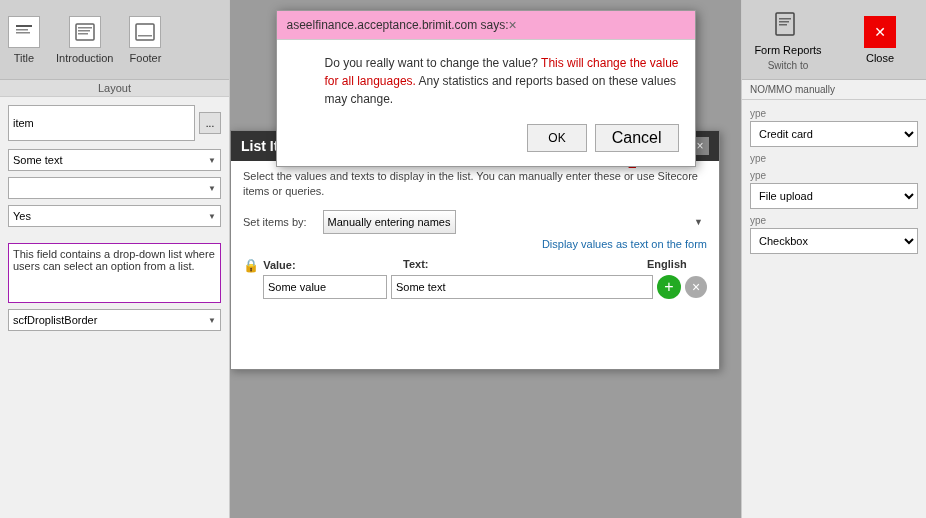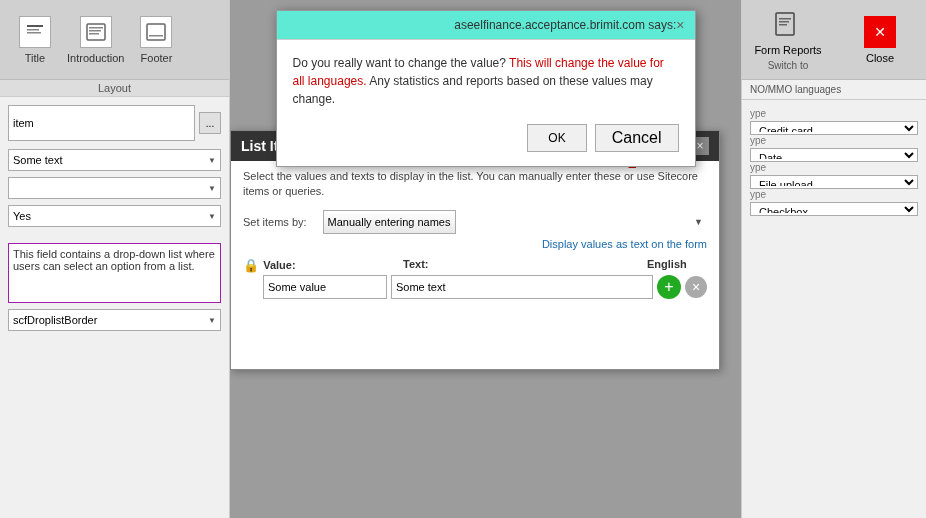--- a/index.html
+++ b/index.html
@@ -11,21 +11,21 @@
       background: #e8e8e8;
     }
 
     
     .left-sidebar {
       position: absolute; top: 0; left: 0; width: 230px; height: 518px;
       background: #f0f0f0; border-right: 1px solid #ccc;
     }
 
     .sidebar-toolbar {
-      background: #d0d0d0; padding: 4px 19px; display: flex; gap: 16px; align-items: center;
+      background: #d0d0d0; padding: 4px 8px; display: flex; gap: 16px; align-items: center;
       border-bottom: 1px solid #bbb; height: 80px;
     }
 
     .toolbar-item {
       display: flex; flex-direction: column; align-items: center; gap: 4px; font-size: 11px; color: #333;
       cursor: pointer;
     }
 
     .toolbar-icon {
       width: 32px; height: 32px; border: 1px solid #aaa; background: white;
@@ -88,33 +88,33 @@
 
     .right-btn.close-btn .right-btn-icon {
       background: #e00; color: white; font-size: 14px;
     }
 
     .right-panel-items {
       padding: 4px 8px;
     }
 
     .right-panel-item {
-      margin-bottom: 0;
+      margin-bottom: 6px;
     }
 
     .right-panel-label {
       font-size: 10px; color: #777; margin-bottom: 2px;
     }
 
     .right-panel-select-row {
       display: flex; align-items: center; gap: 2px;
     }
 
     .right-panel-select {
-      flex: 1; height: 14px; border: 1px solid #aaa; background: white;
+      flex: 1; height: 26px; border: 1px solid #aaa; background: white;
       font-size: 11px; padding: 2px 4px;
     }
 
     
     .main-area {
       position: absolute; top: 0; left: 230px; right: 185px; height: 518px;
       background: #e0e0e0; overflow: hidden;
     }
 
     
@@ -245,39 +245,39 @@
     }
 
     
     .alert-dialog {
       position: absolute; top: 10px; left: 50%; transform: translateX(-50%);
       width: 420px; background: white; border: 1px solid #999;
       box-shadow: 2px 2px 10px rgba(0,0,0,0.4); z-index: 100;
     }
 
     .alert-titlebar {
-      background: #5eead4; padding: 6px 10px;
-      display: flex; justify-content: flex-end; align-items: center;
+      background: #f9a8d4; padding: 6px 10px;
+      display: flex; justify-content: flex-start; align-items: center;
       border-bottom: 1px solid #ccc;
     }
 
     .alert-title {
       font-size: 12px; color: #333;
     }
 
     .alert-close-btn {
       background: none; border: none; font-size: 14px; cursor: pointer; color: #666;
     }
 
     .alert-body {
       padding: 14px 16px;
     }
 
     .alert-message {
-      font-size: 12px; color: #333; line-height: 1.5; margin-bottom: 16px;
+      font-size: 12px; color: #333; line-height: 1.5; margin-bottom: 16px; margin-left: 32px;
     }
 
     .alert-message .highlight { color: #cc0000; }
 
     .alert-buttons {
       display: flex; justify-content: flex-end; gap: 8px;
     }
 
     .alert-ok-btn {
       padding: 4px 20px; border: 1px solid #aaa; background: #f0f0f0;
@@ -372,37 +372,32 @@
           </svg>
       </div>
       <span>Form Reports</span>
       <span style="font-size:10px; color:#555;">Switch to</span>
     </button>
     <button class="right-btn close-btn">
       <div class="right-btn-icon close">✕</div>
       <span>Close</span>
     </button>
   </div>
-  <div class="right-panel-phone">NO/MMO languages</div>
+  <div class="right-panel-phone">NO/MMO manually</div>
   <div class="right-panel-items">
     <div class="right-panel-item">
       <div class="right-panel-label">ype</div>
       <div class="right-panel-select-row">
         <select class="right-panel-select">
           <option>Credit card</option>
         </select>
       </div>
     </div>
     <div class="right-panel-item">
       <div class="right-panel-label">ype</div>
-      <div class="right-panel-select-row">
-        <select class="right-panel-select">
-          <option>Date</option>
-        </select>
-      </div>
     </div>
     <div class="right-panel-item">
       <div class="right-panel-label">ype</div>
       <div class="right-panel-select-row">
         <select class="right-panel-select">
           <option>File upload</option>
         </select>
       </div>
     </div>
     <div class="right-panel-item">

